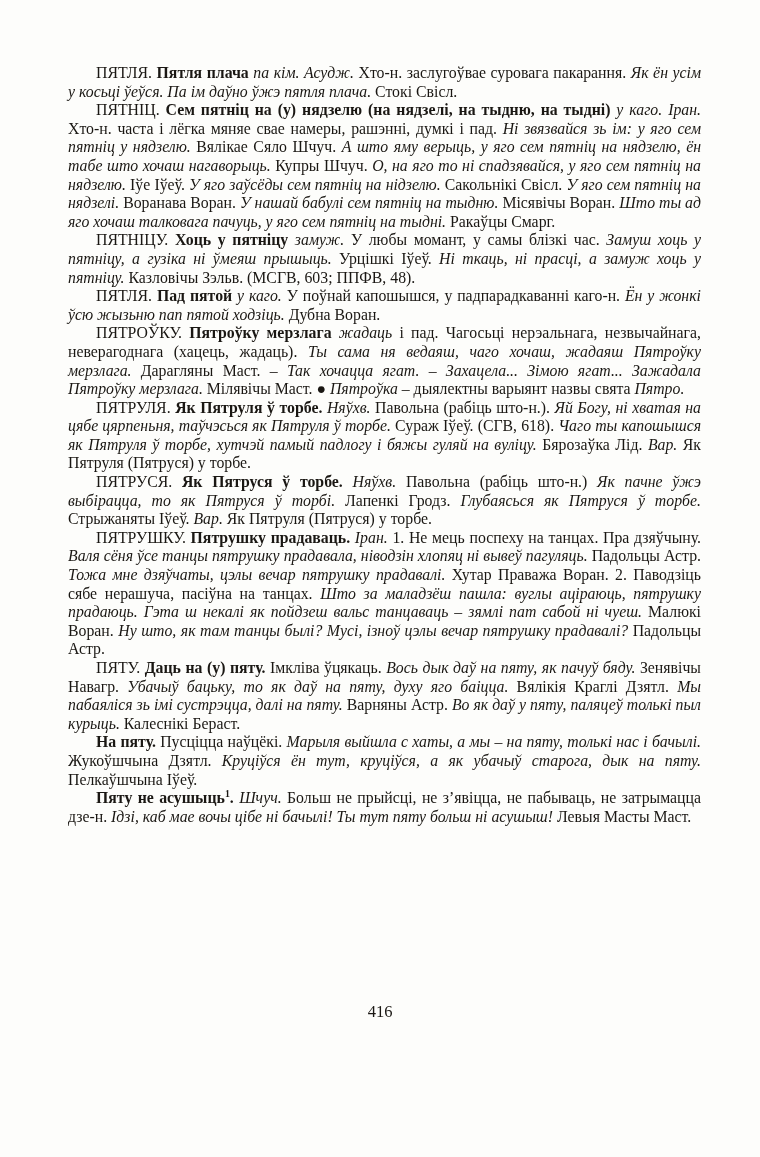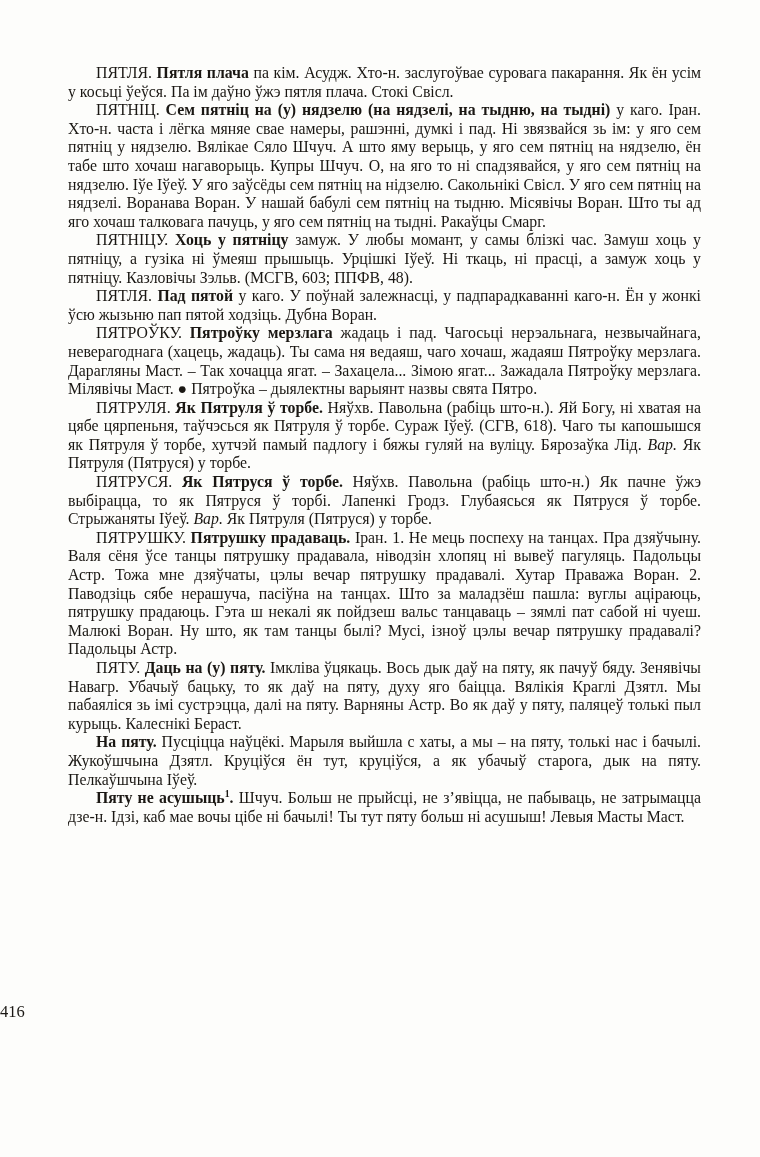--- a/index.html
+++ b/index.html
@@ -24,45 +24,45 @@
     line-height: 18.6px;
     text-align: justify;
   }
   p.entry {
     margin: 0;
     padding: 0;
     text-indent: 28px;
   }
   .r { font-weight: normal; font-style: normal; }
   .b { font-weight: bold; font-style: normal; }
-  .i { font-weight: normal; }
+  .i { font-weight: normal; font-style: italic; }
   .bi { font-weight: normal; font-style: italic; }
   sup {
     font-size: 0.62em;
     line-height: 0;
     vertical-align: super;
   }
   .page-number {
     position: absolute;
     top: 1002px;
     left: 0;
     width: 760px;
-    text-align: left;
+    text-align: center;
     font-size: 16.5px;
     color: #1a1713;
   }
 </style>
 </head>
 <body>
 
 <div class="text-block">
     <p class="entry"><span class="r">ПЯТЛЯ. </span><span class="b">Пятля плача </span><span class="i">па кім. Асудж. </span><span class="r">Хто-н. заслугоўвае суровага пакарання. </span><span class="i">Як ён усім у косьці ўеўся. Па ім даўно ўжэ пятля плача. </span><span class="r">Стокі Свісл.</span></p>
     <p class="entry"><span class="r">ПЯТНІЦ. </span><span class="b">Сем пятніц на (у) нядзелю (на нядзелі, на тыдню, на тыдні) </span><span class="i">у каго. Іран. </span><span class="r">Хто-н. часта і лёгка мяняе свае намеры, рашэнні, думкі і пад. </span><span class="i">Ні звязвайся зь ім: у яго сем пятніц у нядзелю. </span><span class="r">Вялікае Сяло Шчуч. </span><span class="i">А што яму верыць, у яго сем пятніц на нядзелю, ён табе што хочаш нагаворыць. </span><span class="r">Купры Шчуч. </span><span class="i">О, на яго то ні спадзявайся, у яго сем пятніц на нядзелю. </span><span class="r">Іўе Іўеў. </span><span class="i">У яго заўсёды сем пятніц на нідзелю. </span><span class="r">Сакольнікі Свісл. </span><span class="i">У яго сем пятніц на нядзелі. </span><span class="r">Воранава Воран. </span><span class="i">У нашай бабулі сем пятніц на тыдню. </span><span class="r">Місявічы Воран. </span><span class="i">Што ты ад яго хочаш талковага пачуць, у яго сем пятніц на тыдні. </span><span class="r">Ракаўцы Смарг.</span></p>
     <p class="entry"><span class="r">ПЯТНІЦУ. </span><span class="b">Хоць у пятніцу </span><span class="i">замуж. </span><span class="r">У любы момант, у самы блізкі час. </span><span class="i">Замуш хоць у пятніцу, а гузіка ні ўмеяш прышыць. </span><span class="r">Урцішкі Іўеў. </span><span class="i">Ні ткаць, ні прасці, а замуж хоць у пятніцу. </span><span class="r">Казловічы Зэльв. (МСГВ, 603; ППФВ, 48).</span></p>
-    <p class="entry"><span class="r">ПЯТЛЯ. </span><span class="b">Пад пятой </span><span class="i">у каго. </span><span class="r">У поўнай залежнасці, у падпарадкаванні каго-н. </span><span class="i">Ён у жонкі ўсю жызьню пап пятой ходзіць. </span><span class="r">Дубна Воран.</span></p>
+    <p class="entry"><span class="r">ПЯТЛЯ. </span><span class="b">Пад пятой </span><span class="i">у каго. </span><span class="r">У поўнай капошышся, у падпарадкаванні каго-н. </span><span class="i">Ён у жонкі ўсю жызьню пап пятой ходзіць. </span><span class="r">Дубна Воран.</span></p>
     <p class="entry"><span class="r">ПЯТРОЎКУ. </span><span class="b">Пятроўку мерзлага </span><span class="i">жадаць </span><span class="r">і пад. Чагосьці нерэальнага, незвычайнага, неверагоднага (хацець, жадаць). </span><span class="i">Ты сама ня ведаяш, чаго хочаш, жадаяш Пятроўку мерзлага. </span><span class="r">Дарагляны Маст. </span><span class="i">– Так хочацца ягат. – Захацела... Зімою ягат... Зажадала Пятроўку мерзлага. </span><span class="r">Мілявічы Маст. ● </span><span class="i">Пятроўка </span><span class="r">– дыялектны варыянт назвы свята </span><span class="i">Пятро.</span></p>
     <p class="entry"><span class="r">ПЯТРУЛЯ. </span><span class="b">Як Пятруля ў торбе. </span><span class="i">Няўхв. </span><span class="r">Павольна (рабіць што-н.). </span><span class="i">Яй Богу, ні хватая на цябе цярпеньня, таўчэсься як Пятруля ў торбе. </span><span class="r">Сураж Іўеў. (СГВ, 618). </span><span class="i">Чаго ты капошышся як Пятруля ў торбе, хутчэй памый падлогу і бяжы гуляй на вуліцу. </span><span class="r">Бярозаўка Лід. </span><span class="bi">Вар. </span><span class="r">Як Пятруля (Пятруся) у торбе.</span></p>
     <p class="entry"><span class="r">ПЯТРУСЯ. </span><span class="b">Як Пятруся ў торбе. </span><span class="i">Няўхв. </span><span class="r">Павольна (рабіць што-н.) </span><span class="i">Як пачне ўжэ выбірацца, то як Пятруся ў торбі. </span><span class="r">Лапенкі Гродз. </span><span class="i">Глубаясься як Пятруся ў торбе. </span><span class="r">Стрыжаняты Іўеў. </span><span class="bi">Вар. </span><span class="r">Як Пятруля (Пятруся) у торбе.</span></p>
     <p class="entry"><span class="r">ПЯТРУШКУ. </span><span class="b">Пятрушку прадаваць. </span><span class="i">Іран. </span><span class="r">1. Не мець поспеху на танцах. Пра дзяўчыну. </span><span class="i">Валя сёня ўсе танцы пятрушку прадавала, ніводзін хлопяц ні вывеў пагуляць. </span><span class="r">Падольцы Астр. </span><span class="i">Тожа мне дзяўчаты, цэлы вечар пятрушку прадавалі. </span><span class="r">Хутар Праважа Воран. 2. Паводзіць сябе нерашуча, пасіўна на танцах. </span><span class="i">Што за маладзёш пашла: вуглы аціраюць, пятрушку прадаюць. Гэта ш некалі як пойдзеш вальс танцаваць – зямлі пат сабой ні чуеш. </span><span class="r">Малюкі Воран. </span><span class="i">Ну што, як там танцы былі? Мусі, ізноў цэлы вечар пятрушку прадавалі? </span><span class="r">Падольцы Астр.</span></p>
     <p class="entry"><span class="r">ПЯТУ. </span><span class="b">Даць на (у) пяту. </span><span class="r">Імкліва ўцякаць. </span><span class="i">Вось дык даў на пяту, як пачуў бяду. </span><span class="r">Зенявічы Навагр. </span><span class="i">Убачыў бацьку, то як даў на пяту, духу яго баіцца. </span><span class="r">Вялікія Краглі Дзятл. </span><span class="i">Мы пабаяліся зь імі сустрэцца, далі на пяту. </span><span class="r">Варняны Астр. </span><span class="i">Во як даў у пяту, паляцеў толькі пыл курыць. </span><span class="r">Калеснікі Бераст.</span></p>
     <p class="entry"><span class="b">На пяту. </span><span class="r">Пусціцца наўцёкі. </span><span class="i">Марыля выйшла с хаты, а мы – на пяту, толькі нас і бачылі. </span><span class="r">Жукоўшчына Дзятл. </span><span class="i">Круціўся ён тут, круціўся, а як убачыў старога, дык на пяту. </span><span class="r">Пелкаўшчына Іўеў.</span></p>
     <p class="entry"><span class="b">Пяту не асушыць</span><span class="b"><sup>1</sup></span><span class="b">. </span><span class="i">Шчуч. </span><span class="r">Больш не прыйсці, не з’явіцца, не пабываць, не затрымацца дзе-н. </span><span class="i">Ідзі, каб мае вочы цібе ні бачылі! Ты тут пяту больш ні асушыш! </span><span class="r">Левыя Масты Маст.</span></p>
   </div>
 
 <div class="page-number">416</div>

